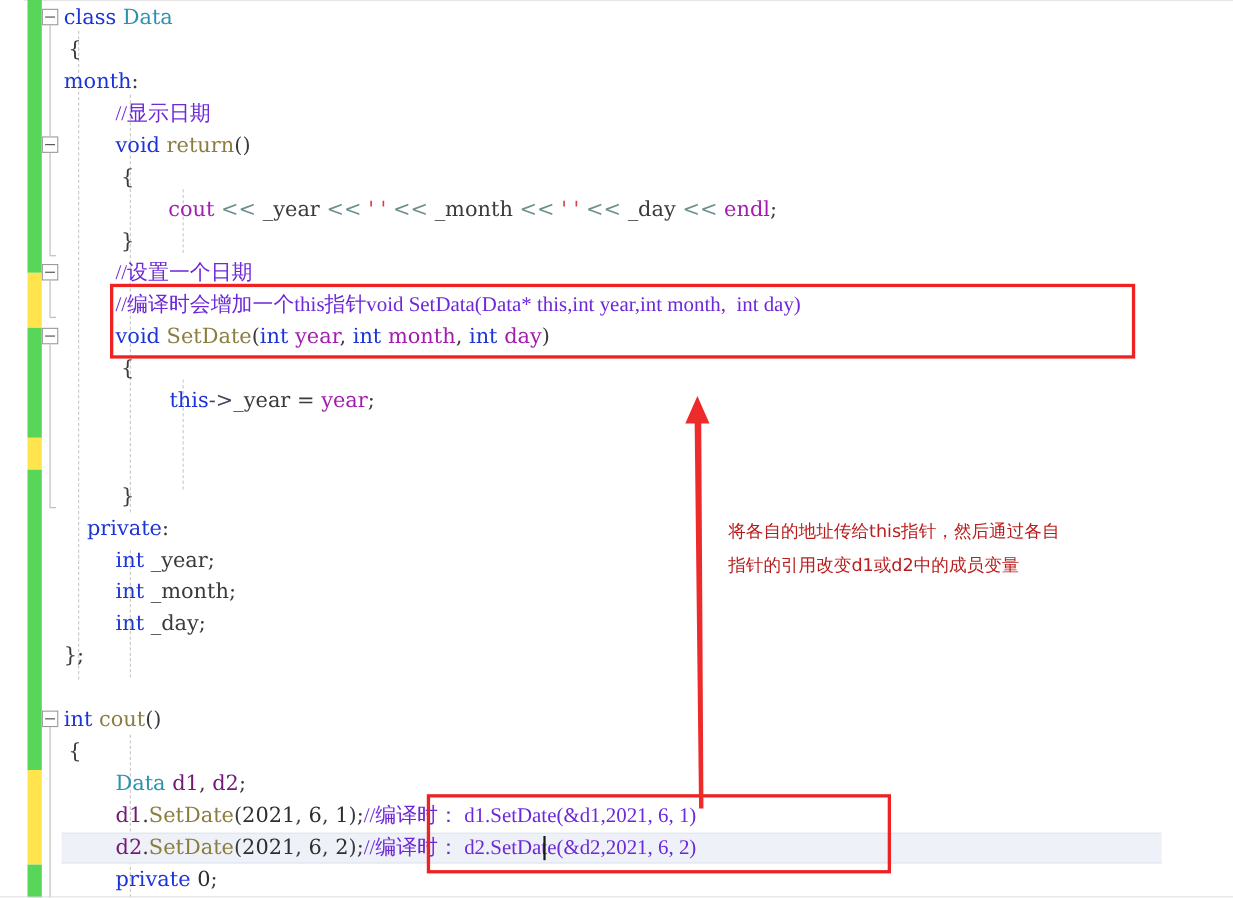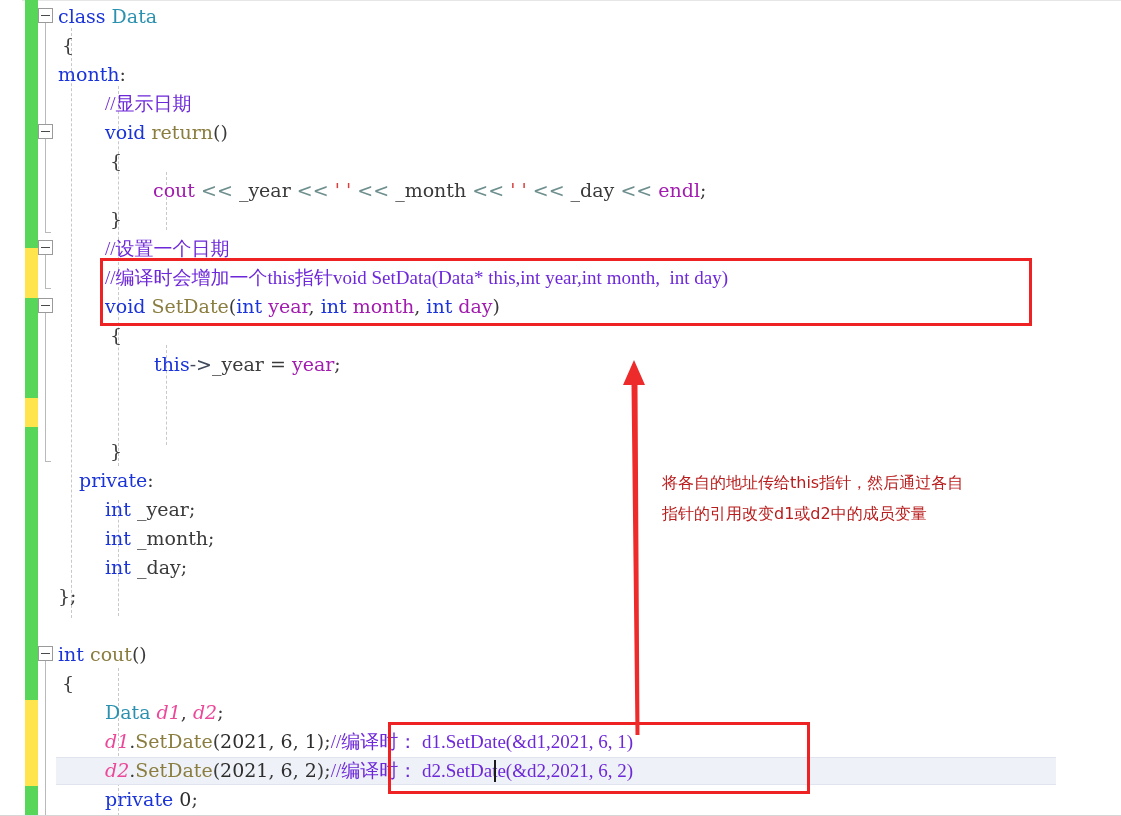--- a/index.html
+++ b/index.html
@@ -122,21 +122,21 @@
     width: 2px;
     height: 22px;
     background: #1a1a1a;
   }
 
   
   .kw      { color: #1a34d8; }          
   .type    { color: #2b91af; }          
   .fn      { color: #8a7d3f; }          
   .ident   { color: #a21caf; }          
-  .var     { color: #ec4899; font-style: italic; }          
+  .var     { color: #701a75; }          
   .punct   { color: #3a3a3a; }          
   .op      { color: #6f8f8f; }          
   .chr     { color: #d64040; }          
   .num     { color: #2e2e2e; }          
   .cmt     { color: #6d28d9; font-family: Liberation Serif, serif; }          
   .member  { color: #3a3a3a; }          
   .arrow   { color: #404a5c; }
 
   
   .anno-box {

